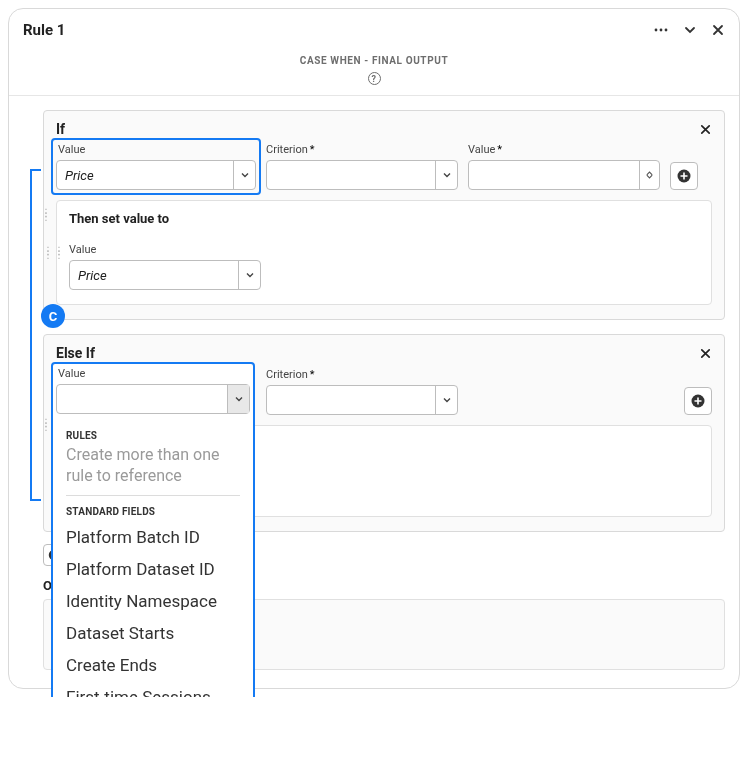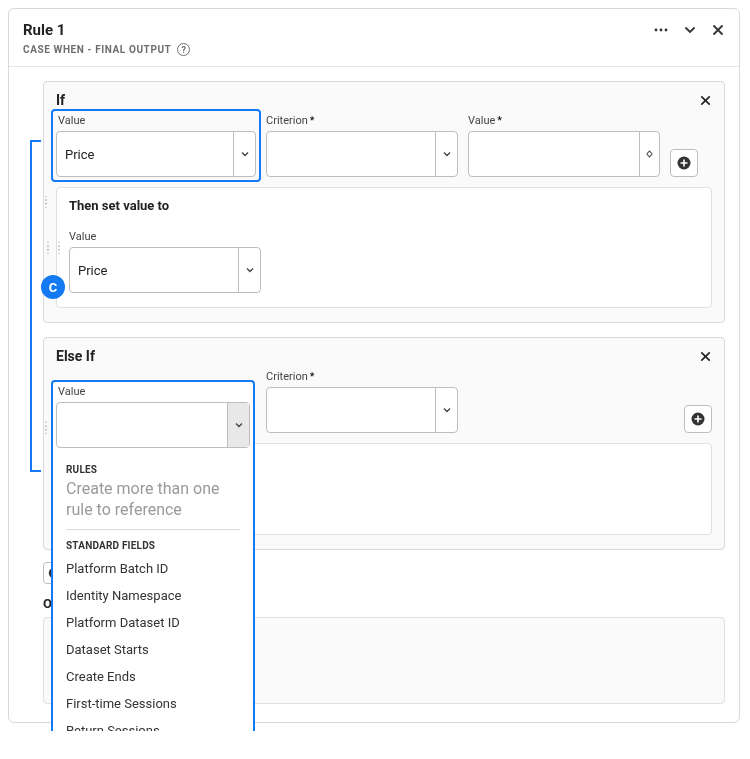--- a/index.html
+++ b/index.html
@@ -1,36 +1,37 @@
 <!DOCTYPE html>
 <html><head>
 <meta charset="utf-8">
 <style>
   * { box-sizing: border-box; font-family: -apple-system, BlinkMacSystemFont, "Segoe UI", Roboto, Helvetica, Arial, sans-serif; }
   body { margin: 0; background: #fff; padding: 8px; }
   .rule-card {
     border: 1px solid #d9d9d9;
-    border-radius: 6px;
+    border-radius: 15px;
     padding: 12px 14px 18px 14px;
     background: #fff;
     position: relative;
     width: 732px;
   }
   .rule-header { display: flex; align-items: center; }
   .rule-title { font-size: 15px; font-weight: 700; color: #222; flex: 1; }
   .rule-header-icons { display: flex; align-items: center; gap: 14px; color: #333; }
   .rule-subtitle {
-    margin-top: 4px;
+    margin-top: 16px;
     font-size: 10px;
     letter-spacing: 0.06em;
     font-weight: 700;
     color: #6e6e6e;
     display: flex;
     align-items: center;
     gap: 6px;
+    flex-direction: column;
   }
   .help-circle {
     width: 13px; height: 13px; border: 1px solid #6e6e6e; border-radius: 50%;
     display: inline-flex; align-items: center; justify-content: center; font-size: 9px; color: #6e6e6e; font-weight: 700;
   }
   .hr { height: 1px; background: #e6e6e6; margin: 10px -14px 14px -14px; }
   .condition-block {
     border: 1px solid #d9d9d9;
     border-radius: 4px;
     background: #fafafa;
@@ -42,23 +43,24 @@
   .block-title { font-size: 14px; font-weight: 700; color: #222; flex: 1; }
   .block-close { color: #222; }
   .field-row { display: flex; align-items: flex-end; gap: 10px; }
   .field-col { display: flex; flex-direction: column; }
   .field-label { font-size: 11px; color: #444; margin-bottom: 4px; display: flex; align-items: center; gap: 2px; }
   .req { color: #000; }
   .select-box, .input-box {
     border: 1px solid #bdbdbd;
     border-radius: 4px;
     background: #fff;
-    height: 46px;
+    height: 30px;
     display: flex;
     align-items: center;
+    font-style: italic;
   }
   .select-main { flex: 1; padding: 0 8px; font-size: 13px; color: #222; }
   .select-caret {
     width: 22px; height: 100%; border-left: 1px solid #bdbdbd;
     display: flex; align-items: center; justify-content: center;
   }
   .spinner {
     width: 20px; height: 100%; border-left: 1px solid #bdbdbd;
     display: flex; flex-direction: column; align-items: center; justify-content: center;
   }
@@ -115,21 +117,21 @@
   }
   .select-open .select-caret {
     background: #e8e8e8;
   }
   .dropdown-list {
     padding: 6px 4px 0 4px;
   }
   .dd-section { font-size: 10px; font-weight: 700; color: #333; margin: 10px 6px 4px 6px; letter-spacing: 0.02em; }
   .dd-hint { font-size: 16px; color: #9a9a9a; margin: 4px 6px 8px 6px; line-height: 1.3; }
   .dd-divider { height: 1px; background: #dcdcdc; margin: 4px 6px; }
-  .dd-item { font-size: 13px; color: #333; padding: 6px 6px; cursor: pointer; }
+  .dd-item { font-size: 17px; color: #333; padding: 6px 6px; cursor: pointer; }
   .add-rule-row { display: flex; align-items: center; gap: 6px; margin-bottom: 12px; }
   .add-rule-box {
     width: 22px; height: 22px; border: 1px solid #bdbdbd; border-radius: 4px;
     display: flex; align-items: center; justify-content: center; background: #fff;
   }
   .add-rule-label { font-size: 12px; color: #333; }
   .otherwise-title { font-size: 13px; font-weight: 700; color: #222; margin-bottom: 6px; }
   .otherwise-block {
     border: 1px solid #e0e0e0;
     background: #fafafa;
@@ -324,22 +326,22 @@
                     <path d="M2 3.5 L5 6.5 L8 3.5" stroke="#444" stroke-width="1.4" fill="none"></path>
                   </svg>
               </div>
             </div>
             <div class="dropdown-list">
               <div class="dd-section">RULES</div>
               <div class="dd-hint">Create more than one rule to reference</div>
               <div class="dd-divider"></div>
               <div class="dd-section">STANDARD FIELDS</div>
               <div class="dd-item">Platform Batch ID</div>
+              <div class="dd-item">Platform Dataset ID</div>
               <div class="dd-item">Identity Namespace</div>
-              <div class="dd-item">Platform Dataset ID</div>
               <div class="dd-item">Dataset Starts</div>
               <div class="dd-item">Create Ends</div>
               <div class="dd-item">First-time Sessions</div>
               <div class="dd-item">Return Sessions</div>
               <div class="dd-divider"></div>
               <div class="dd-section">FIELDS</div>
               <div class="dd-item">Marketing Channel Test</div>
               <div class="dd-item">Page Name - New</div>
               <div class="dd-item">Marketing Channel: Page Name</div>
 

